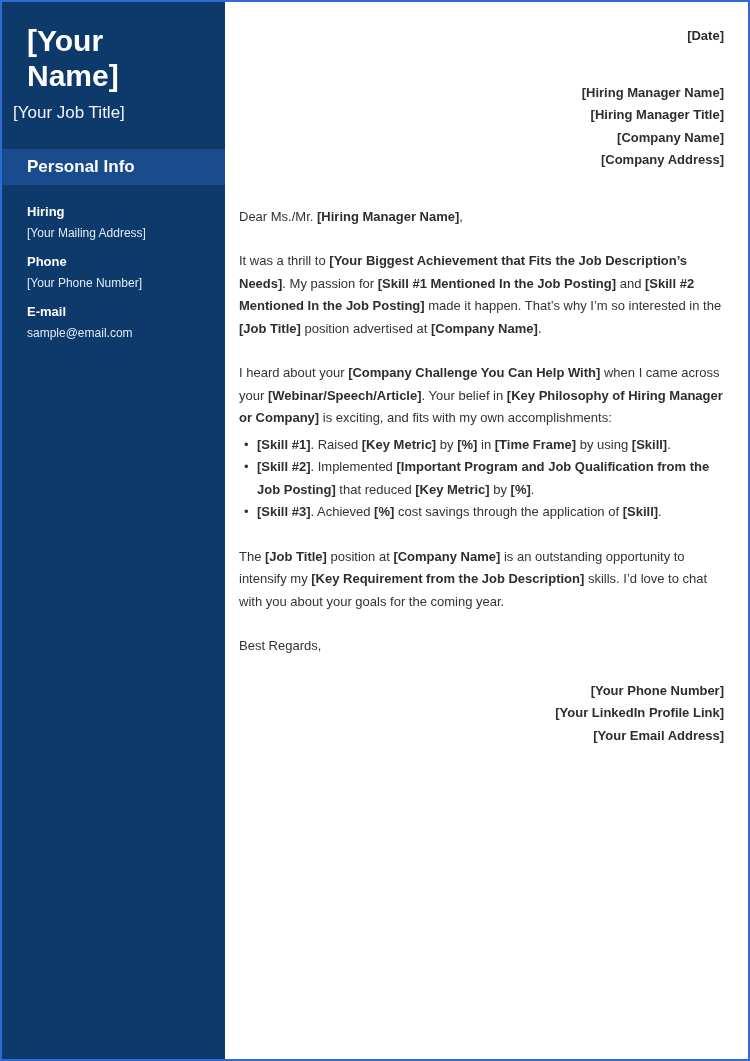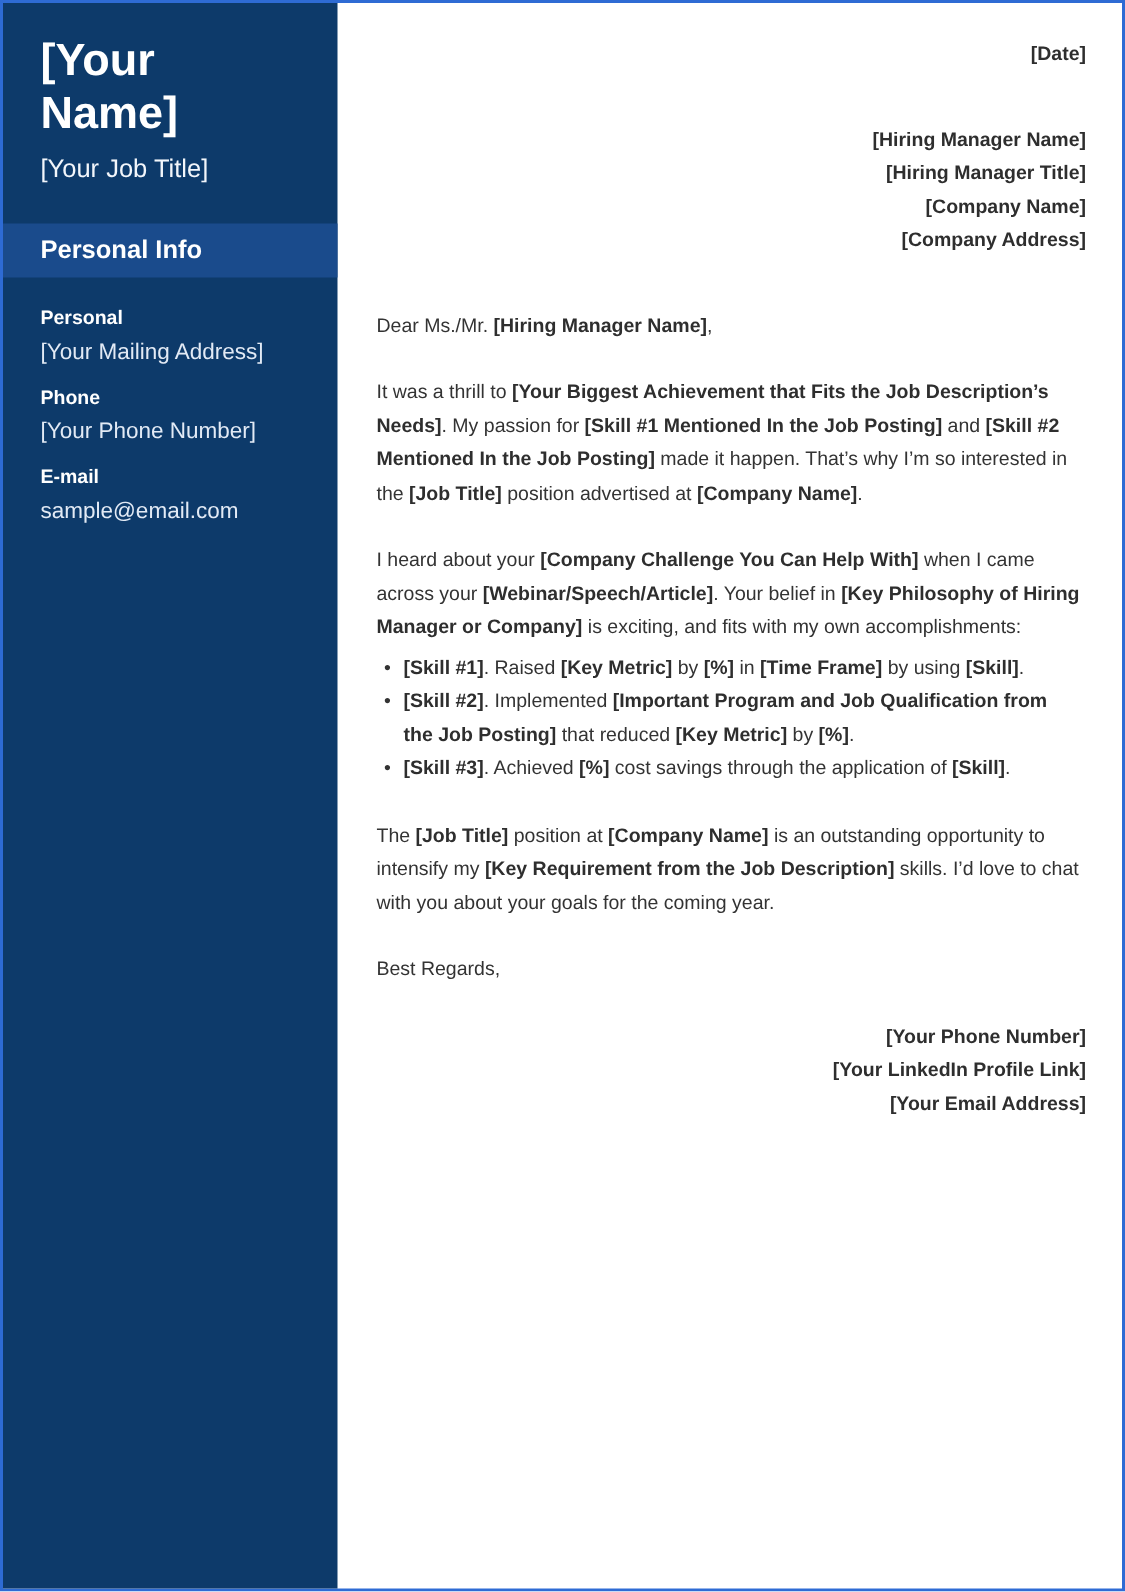--- a/index.html
+++ b/index.html
@@ -6,39 +6,38 @@
   html, body { background: #ffffff; }
   body { width: 750px; height: 1061px; overflow: hidden; }
 
   .page {
     width: 750px;
     height: 1061px;
     background: #ffffff;
     border: 2px solid #2e6bd4;
     display: flex;
     font-family: "Liberation Sans", sans-serif;
-    gap: 12px;
   }
 
   
   .sidebar {
     width: 223px;
     flex-shrink: 0;
     background: #0d3a6a;
     color: #ffffff;
   }
   .sidebar .name {
     padding: 22px 25px 0 25px;
     font-size: 30px;
     font-weight: 700;
     line-height: 1.15;
     color: #ffffff;
   }
   .sidebar .job-title {
-    padding: 0 25px;
+    padding: 0 11px;
     margin-top: 10px;
     font-size: 17px;
     font-weight: 400;
     color: #f2f6fb;
   }
   .sidebar .section-band {
     margin-top: 26px;
     background: #1a4b8c;
     padding: 8px 25px;
     font-size: 17px;
@@ -48,21 +47,21 @@
   .sidebar .fields {
     padding: 19px 25px 0 25px;
   }
   .sidebar .field-label {
     font-size: 13px;
     font-weight: 700;
     color: #ffffff;
     margin-bottom: 7px;
   }
   .sidebar .field-value {
-    font-size: 15px;
+    font-size: 12px;
     font-weight: 400;
     color: #e2eaf5;
     margin-bottom: 14px;
     word-wrap: break-word;
   }
 
   
   .content {
     flex: 1;
     padding: 23px 24px 0 14px;
@@ -97,21 +96,21 @@
 <body>
 
 <div class="page">
 
   <aside class="sidebar">
     <div class="name">[Your Name]</div>
     <div class="job-title">[Your Job Title]</div>
     <div class="section-band">Personal Info</div>
     <div class="fields">
       <div class="field">
-        <div class="field-label">Personal</div>
+        <div class="field-label">Hiring</div>
         <div class="field-value">[Your Mailing Address]</div>
       </div>
       <div class="field">
         <div class="field-label">Phone</div>
         <div class="field-value">[Your Phone Number]</div>
       </div>
       <div class="field">
         <div class="field-label">E-mail</div>
         <div class="field-value">sample@email.com</div>
       </div>

